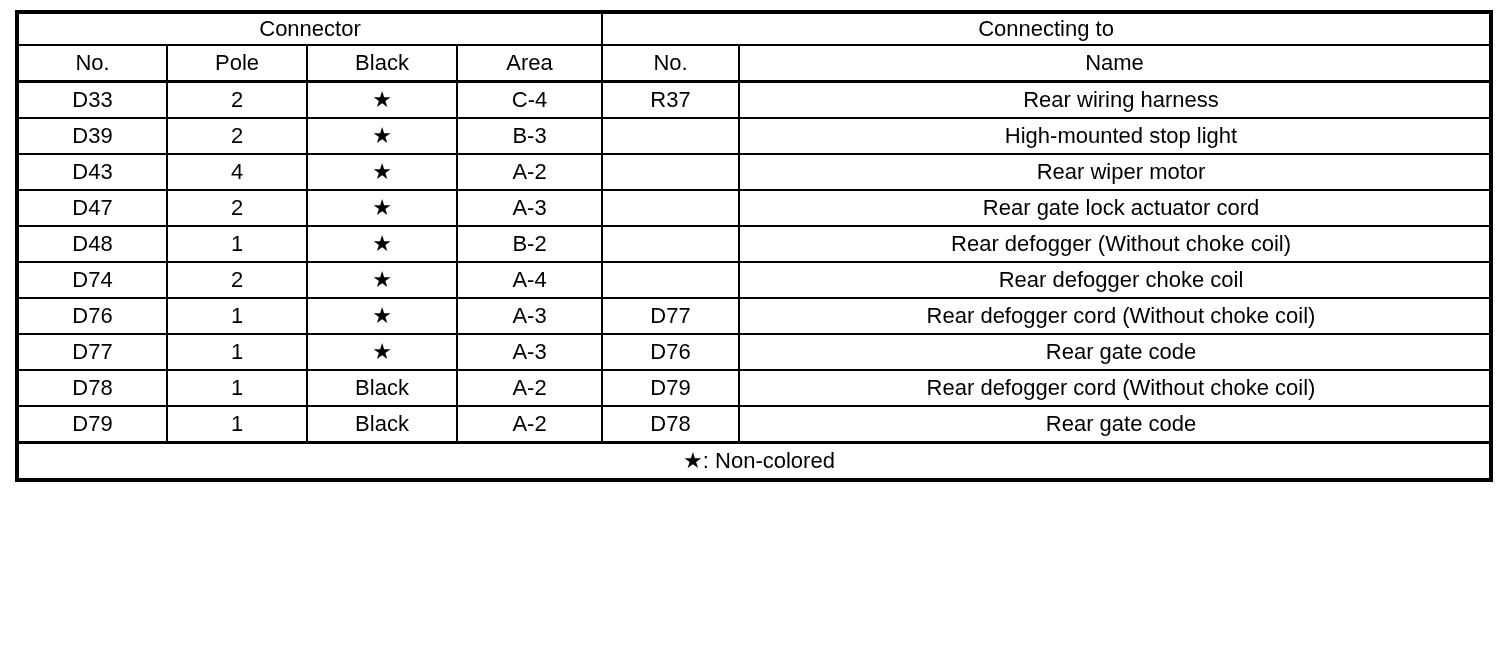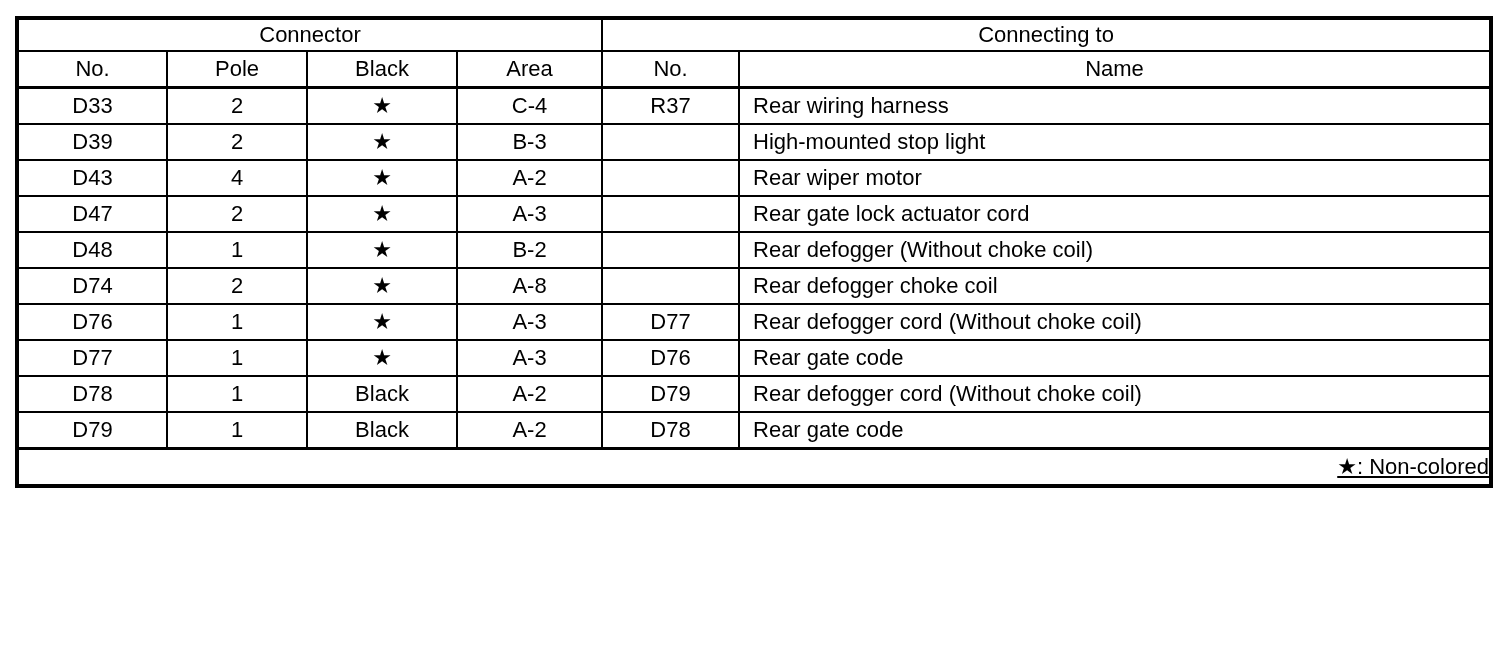--- a/index.html
+++ b/index.html
@@ -8,21 +8,21 @@
     background: #ffffff;
     width: 1504px;
     height: 648px;
     font-family: "Liberation Sans", sans-serif;
     color: #000000;
   }
   .page {
     box-sizing: border-box;
     width: 1448px;
     height: 648px;
-    padding: 16px 15px 0 15px;
+    padding: 10px 15px 0 15px;
   }
   table.connector-table {
     border-collapse: collapse;
     table-layout: fixed;
     width: 1474px;
     border: 4px solid #000000;
   }
   .connector-table th,
   .connector-table td {
     border: 2px solid #000000;
@@ -35,28 +35,27 @@
     white-space: nowrap;
     overflow: hidden;
   }
   .connector-table thead tr.group-row th {
     height: 30px;
   }
   .connector-table thead {
     border-bottom: 3px solid #000000;
   }
   .connector-table td.name-cell {
-    text-align: left;
+    text-align: center;
     padding-left: 13px;
   }
   .connector-table tfoot td.footnote-cell {
-    text-align: right;
+    text-align: center;
     padding-left: 10px;
     border-top: 3px solid #000000;
-    text-decoration: underline;
   }
 </style>
 </head>
 <body>
 
 <div class="page">
   <table class="connector-table">
     <colgroup>
       <col style="width:150px">
       <col style="width:140px">
@@ -117,21 +116,21 @@
     <td>1</td>
     <td>★</td>
     <td>B-2</td>
     <td></td>
     <td class="name-cell">Rear defogger (Without choke coil)</td>
   </tr>
         <tr>
     <td>D74</td>
     <td>2</td>
     <td>★</td>
-    <td>A-8</td>
+    <td>A-4</td>
     <td></td>
     <td class="name-cell">Rear defogger choke coil</td>
   </tr>
         <tr>
     <td>D76</td>
     <td>1</td>
     <td>★</td>
     <td>A-3</td>
     <td>D77</td>
     <td class="name-cell">Rear defogger cord (Without choke coil)</td>

